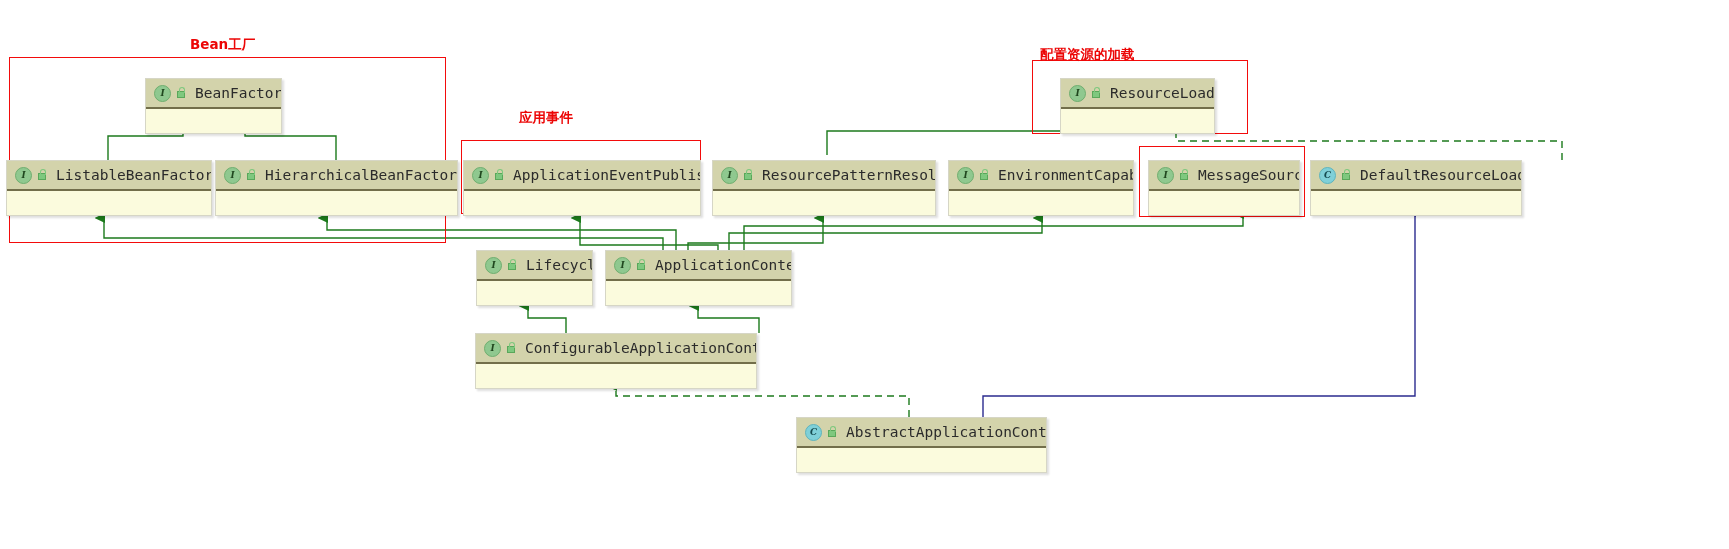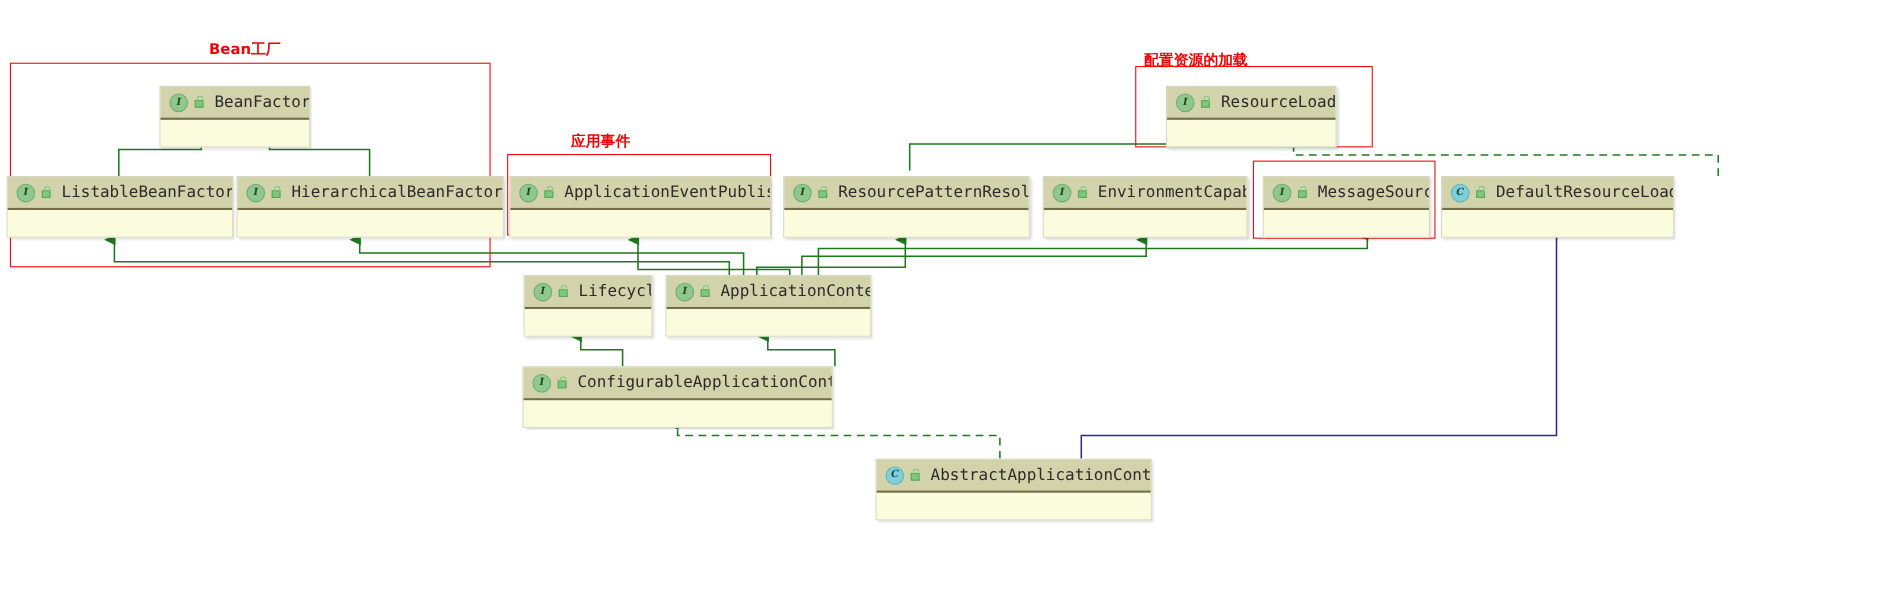--- a/index.html
+++ b/index.html
@@ -134,21 +134,21 @@
 
     <g stroke="#2b2b8f" stroke-width="1.4" fill="none">
       <path d="M983,417 L983,396 L1415,396 L1415,216 L1415,212" marker-end="url(#arrB)"></path>
     </g>
   </svg>
 
   <div class="grp" style="left:9px;top:57px;width:437px;height:186px;"></div>
   <div class="glabel" style="left:190px;top:36px;">Bean工厂</div>
 
   <div class="grp" style="left:461px;top:140px;width:240px;height:74px;"></div>
-  <div class="glabel" style="left:519px;top:120px;">应用事件</div>
+  <div class="glabel" style="left:519px;top:109px;">应用事件</div>
 
   <div class="grp" style="left:1032px;top:60px;width:216px;height:74px;"></div>
   <div class="glabel" style="left:1040px;top:46px;">配置资源的加载</div>
 
   <div class="grp" style="left:1139px;top:146px;width:166px;height:71px;"></div>
   <div class="glabel" style="left:1229px;top:191px;">国际化</div>
 
   <div class="uml" style="left:145px;top:78px;width:137px;">
     <div class="hdr">
       <span class="st i">I</span>

